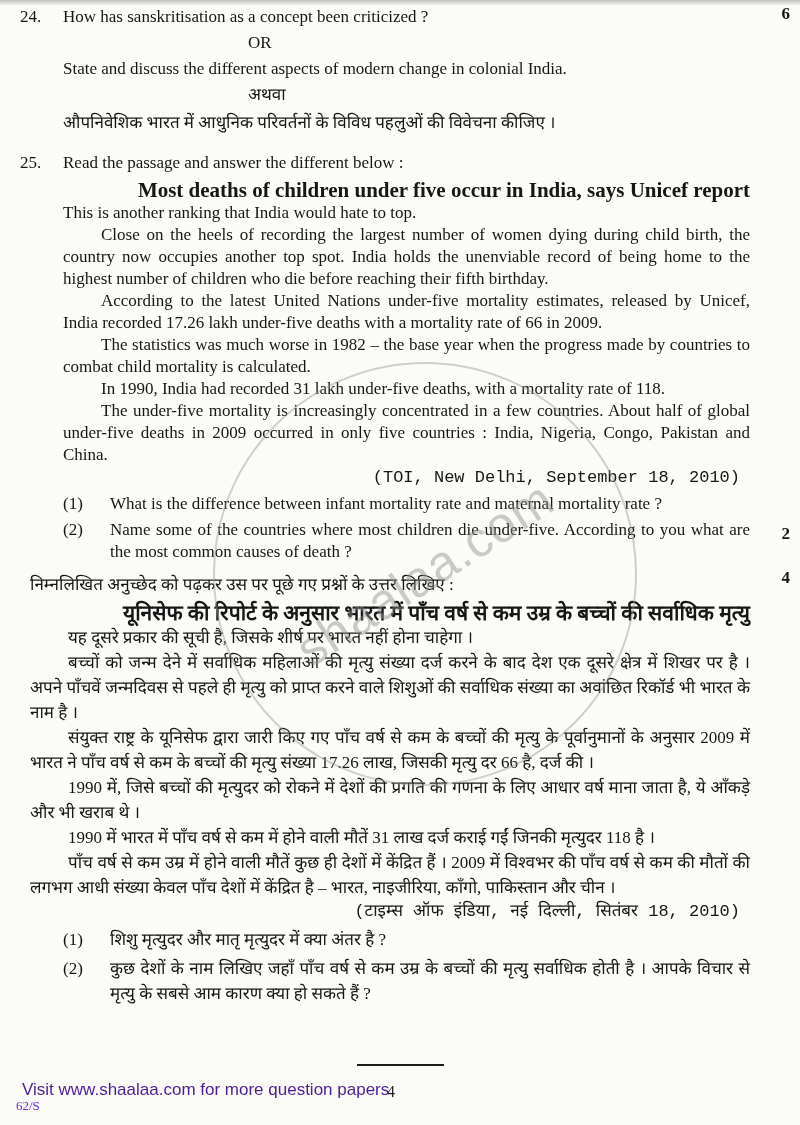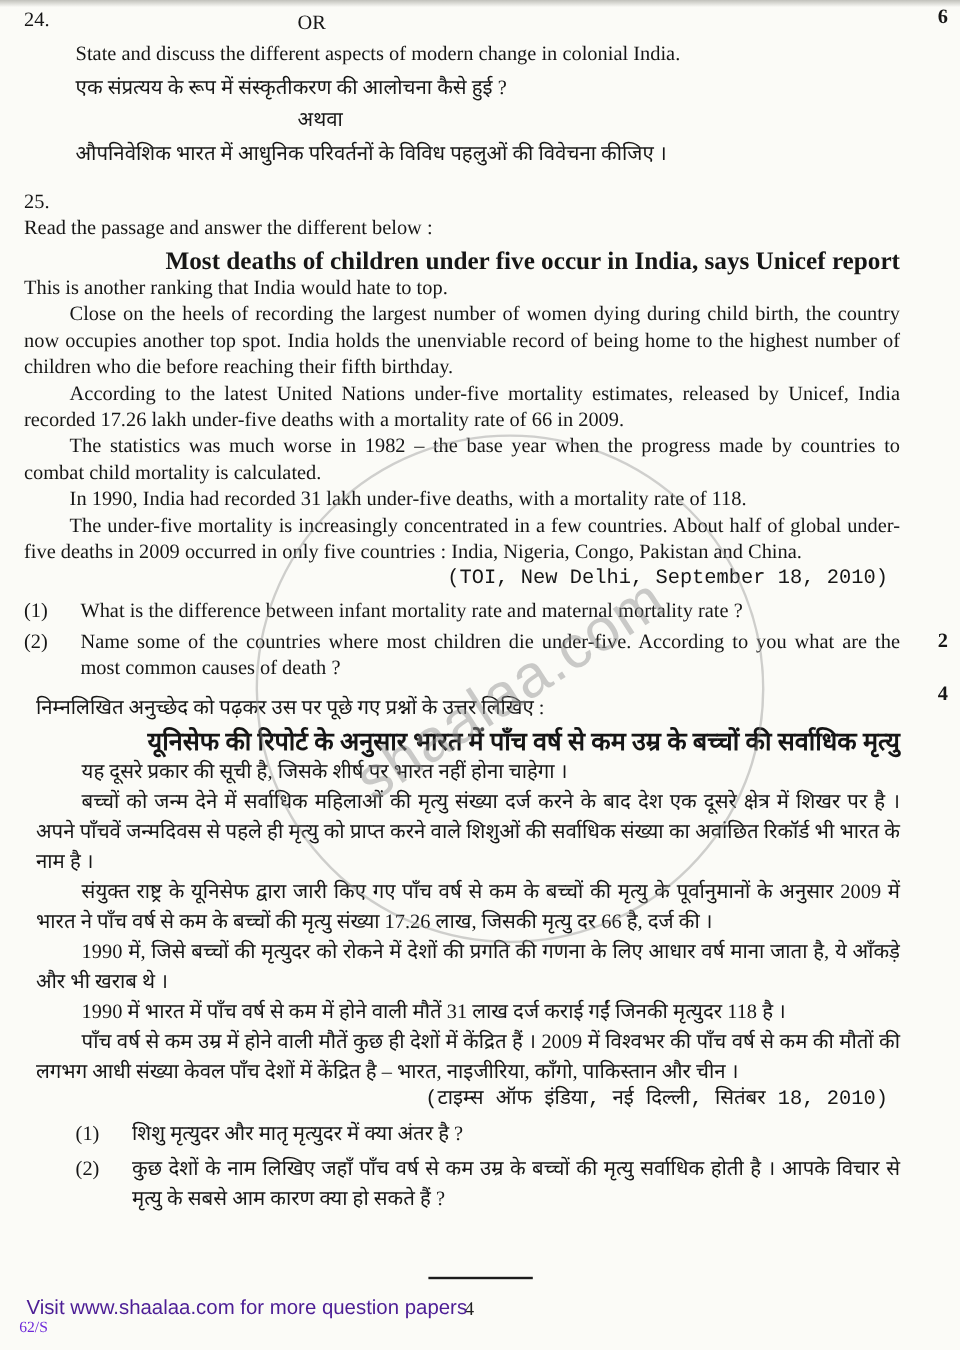--- a/index.html
+++ b/index.html
@@ -22,21 +22,21 @@
   .hindi { line-height:25px; }
   .or-label { margin:2px 0 4px 185px; font-weight:normal; font-size:17px; line-height:22px; }
   .passage-title { margin:5px 0 1px 0; font-weight:bold; text-align:right; font-size:21px; line-height:22px; }
   .para { margin:0; font-size:17px; line-height:22px; text-align:justify; }
   .para.hindi { line-height:25px; }
   .ind { text-indent:38px; }
   .source { margin:1px 10px 3px 0; text-align:right; font-size:17px; line-height:22px;font-family:Liberation Mono, monospace; }
   .subq { display:flex; margin-top:4px; }
   .subq-num { width:47px; flex:none; font-size:17px; line-height:22px; }
   .subq-text { flex:1; min-width:0; font-size:17px; line-height:22px; text-align:justify; }
-  .q25 { margin-top:13px;flex-direction:column; }
+  .q25 { margin-top:13px; }
   .hindi-section { margin-left:10px; margin-top:9px; }
   .hindi-section .subq { margin-left:33px; }
   .hindi-section .subq-text { line-height:25px; }
   .hindi-section .subq-num { line-height:25px; }
 
   .marks {
     position:absolute; right:10px; width:22px; text-align:right; z-index:1;
     font-weight:bold; font-size:17px;
   }
   .m-q24 { top:4px; }
@@ -73,23 +73,23 @@
 
   <span class="marks m-q24">6</span>
   <span class="marks m-sub1">2</span>
   <span class="marks m-sub2">4</span>
 
   <div class="content">
 
     <div class="q-row">
       <div class="q-num">24.</div>
       <div class="q-body">
+        <p class="line">How has sanskritisation as a concept been criticized ?</p>
         <p class="or-label">OR</p>
         <p class="line">State and discuss the different aspects of modern change in colonial India.</p>
-        <p class="line hindi">एक संप्रत्यय के रूप में संस्कृतीकरण की आलोचना कैसे हुई ?</p>
         <p class="or-label hindi">अथवा</p>
         <p class="line hindi">औपनिवेशिक भारत में आधुनिक परिवर्तनों के विविध पहलुओं की विवेचना कीजिए ।</p>
       </div>
     </div>
 
     <div class="q-row q25">
       <div class="q-num">25.</div>
       <div class="q-body">
         <p class="line">Read the passage and answer the different below :</p>
         <p class="passage-title">Most deaths of children under five occur in India, says Unicef report</p>

